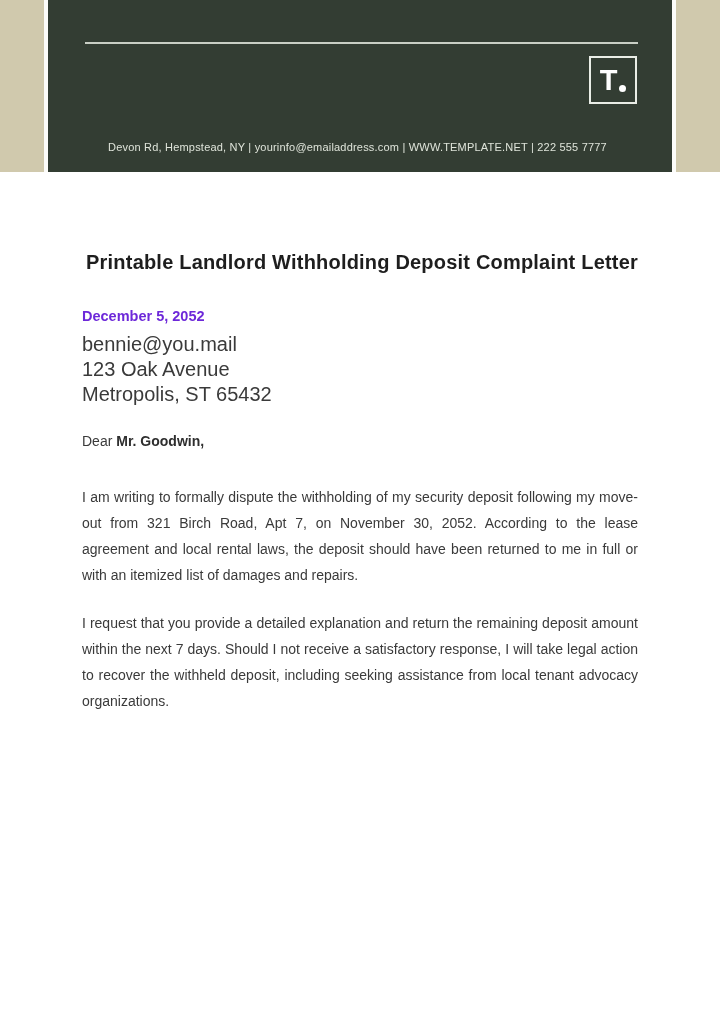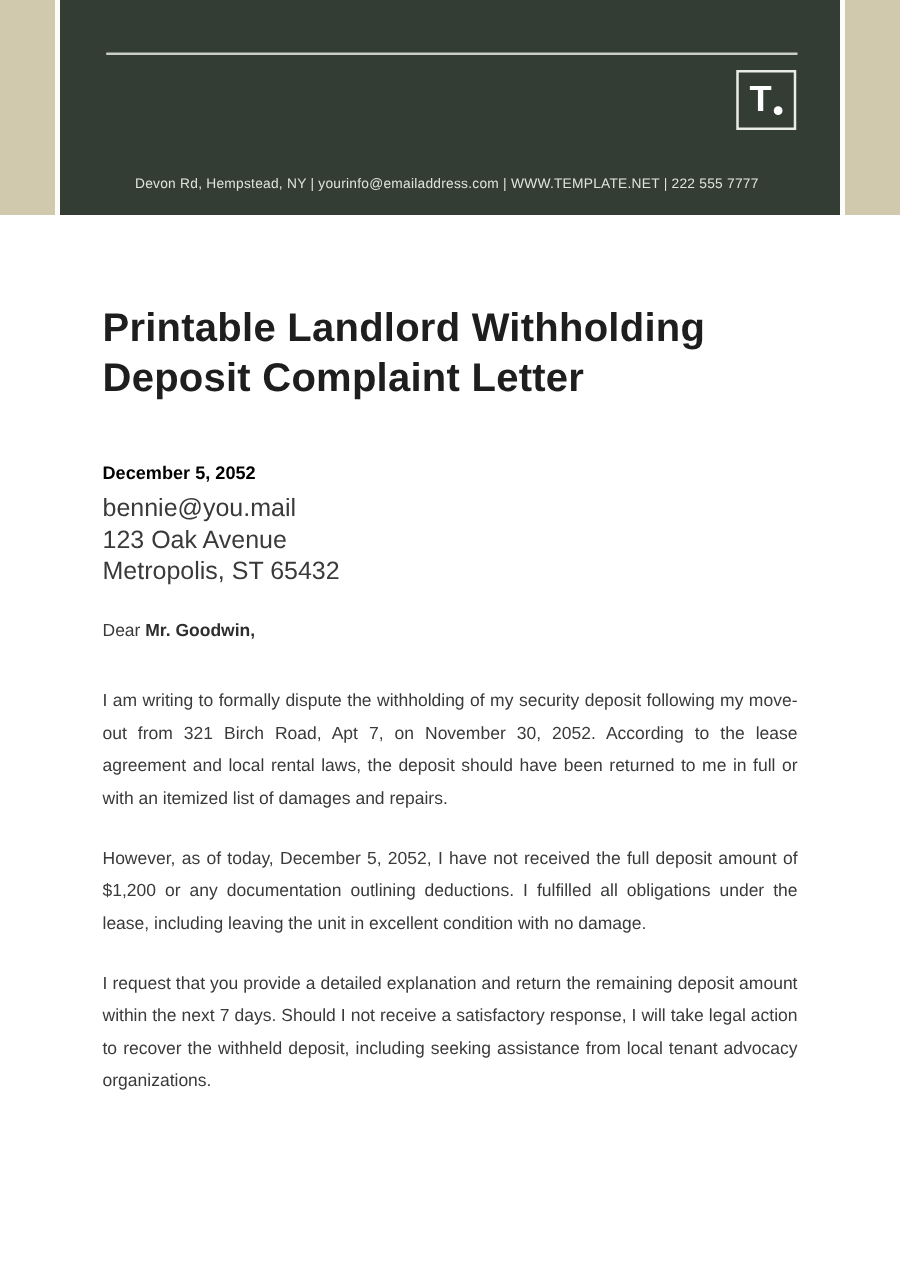--- a/index.html
+++ b/index.html
@@ -60,32 +60,32 @@
     white-space: nowrap;
     padding-left: 14px;
   }
 
   
   .page-main { padding: 0 82px; }
 
   .letter-title {
     margin: 70px auto 0;
     max-width: 560px;
-    text-align: left;
-    font-size: 32px;
+    text-align: right;
+    font-size: 20px;
     line-height: 40px;
     font-weight: 700;
     color: #1e1e1e;
     letter-spacing: 0.2px;
   }
   .letter-date {
-    margin-top: 49px;
+    margin-top: 26px;
     font-size: 14.5px;
     font-weight: 700;
-    color: #000000;
+    color: #6d28d9;
   }
   .recipient-name {
     margin-top: 37px;
     font-size: 14.5px;
     line-height: 25px;
     color: #3a3a3a;
   }
   .recipient-address {
     margin-top: 8px;
     font-size: 20px;
@@ -133,15 +133,14 @@
 
   <div class="recipient-address">
     <div>bennie@you.mail</div>
     <div>123 Oak Avenue</div>
     <div>Metropolis, ST 65432</div>
   </div>
 
   <div class="salutation"><span>Dear </span><b>Mr. Goodwin,</b></div>
 
   <p class="letter-paragraph first">I am writing to formally dispute the withholding of my security deposit following my move-out from 321 Birch Road, Apt 7, on November 30, 2052. According to the lease agreement and local rental laws, the deposit should have been returned to me in full or with an itemized list of damages and repairs.</p>
-  <p class="letter-paragraph">However, as of today, December 5, 2052, I have not received the full deposit amount of $1,200 or any documentation outlining deductions. I fulfilled all obligations under the lease, including leaving the unit in excellent condition with no damage.</p>
   <p class="letter-paragraph">I request that you provide a detailed explanation and return the remaining deposit amount within the next 7 days. Should I not receive a satisfactory response, I will take legal action to recover the withheld deposit, including seeking assistance from local tenant advocacy organizations.</p>
 </div>
 
 </body></html>

